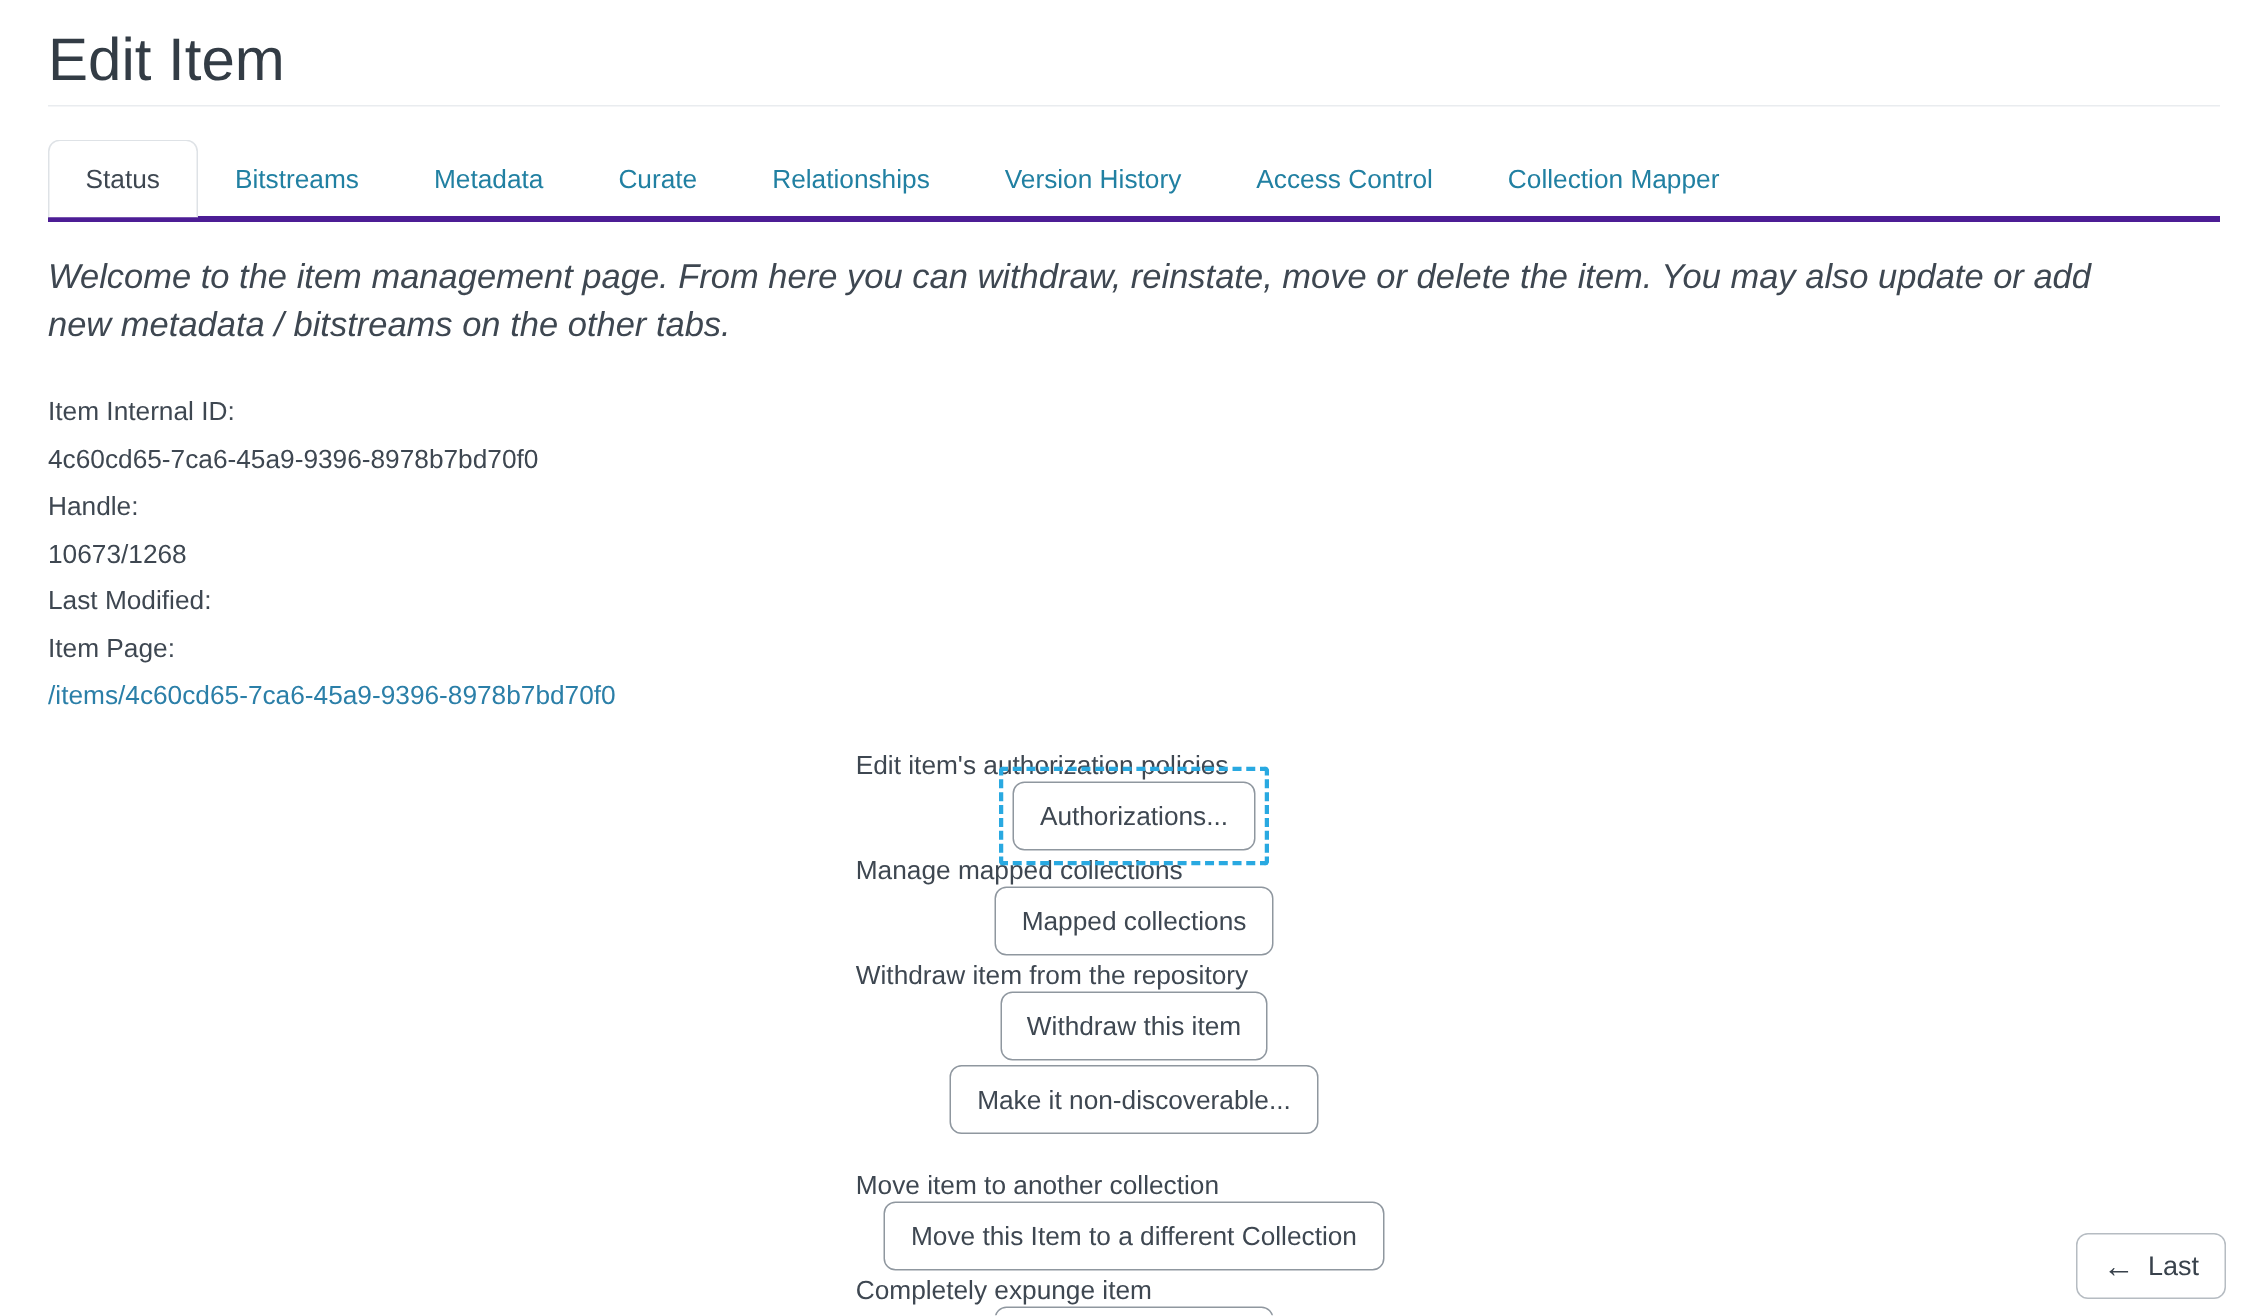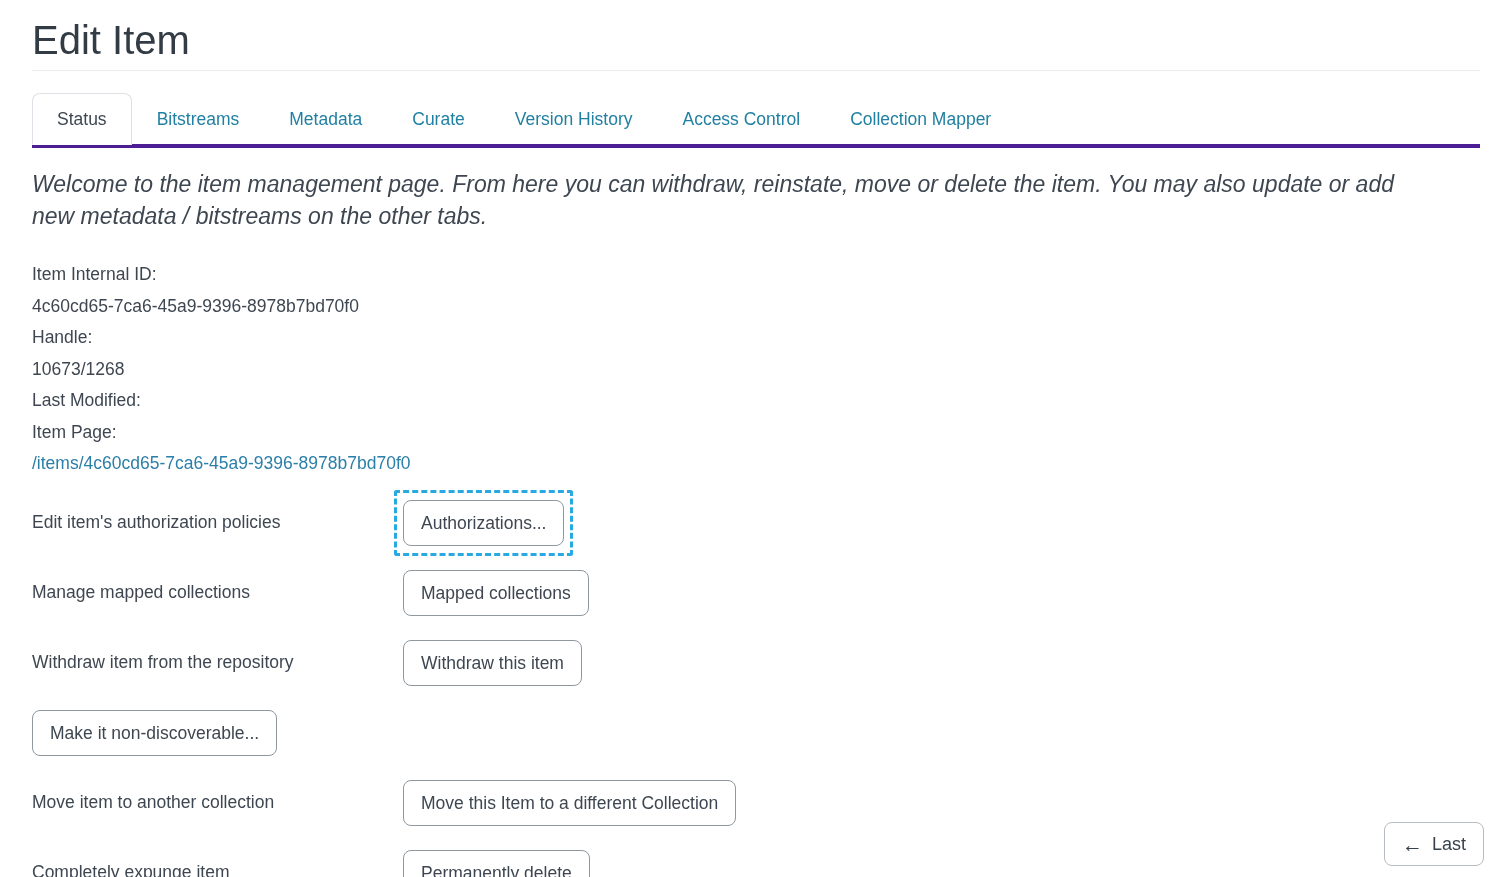--- a/index.html
+++ b/index.html
@@ -64,20 +64,21 @@
   .detail-row { display: flex; font-size: 17.5px; line-height: 31.5px; flex-direction: column; }
   .detail-label { flex: none; width: 371px; }
   .detail-value { flex: 1; }
   .item-link { color: #2b7fa8; text-decoration: none; }
   .actions { margin-top: 20px; }
   .action-row {
     display: flex;
     align-items: center;
     height: 46px;
     margin-bottom: 24px;
+    flex-direction: column;
   }
   .action-label { flex: none; width: 371px; font-size: 17.5px; }
   .btn-wrap { position: relative; display: inline-block; }
   .btn {
     display: inline-block;
     height: 46px;
     padding: 0 17px;
     font-family: "Liberation Sans", sans-serif;
     font-size: 17.5px;
     line-height: 44px;
@@ -120,20 +121,21 @@
 <div class="page">
 
   <h1 class="page-title">Edit Item</h1>
   <hr class="title-divider">
 
   <nav class="tab-bar">
     <a class="tab active">Status</a>
     <a class="tab">Bitstreams</a>
     <a class="tab">Metadata</a>
     <a class="tab">Curate</a>
+    <a class="tab">Relationships</a>
     <a class="tab">Version History</a>
     <a class="tab">Access Control</a>
     <a class="tab">Collection Mapper</a>
   </nav>
 
   <p class="welcome">Welcome to the item management page. From here you can withdraw, reinstate, move or delete the item. You may also update or add new metadata / bitstreams on the other tabs.</p>
 
   <div class="details">
     <div class="detail-row">
       <span class="detail-label">Item Internal ID:</span>

